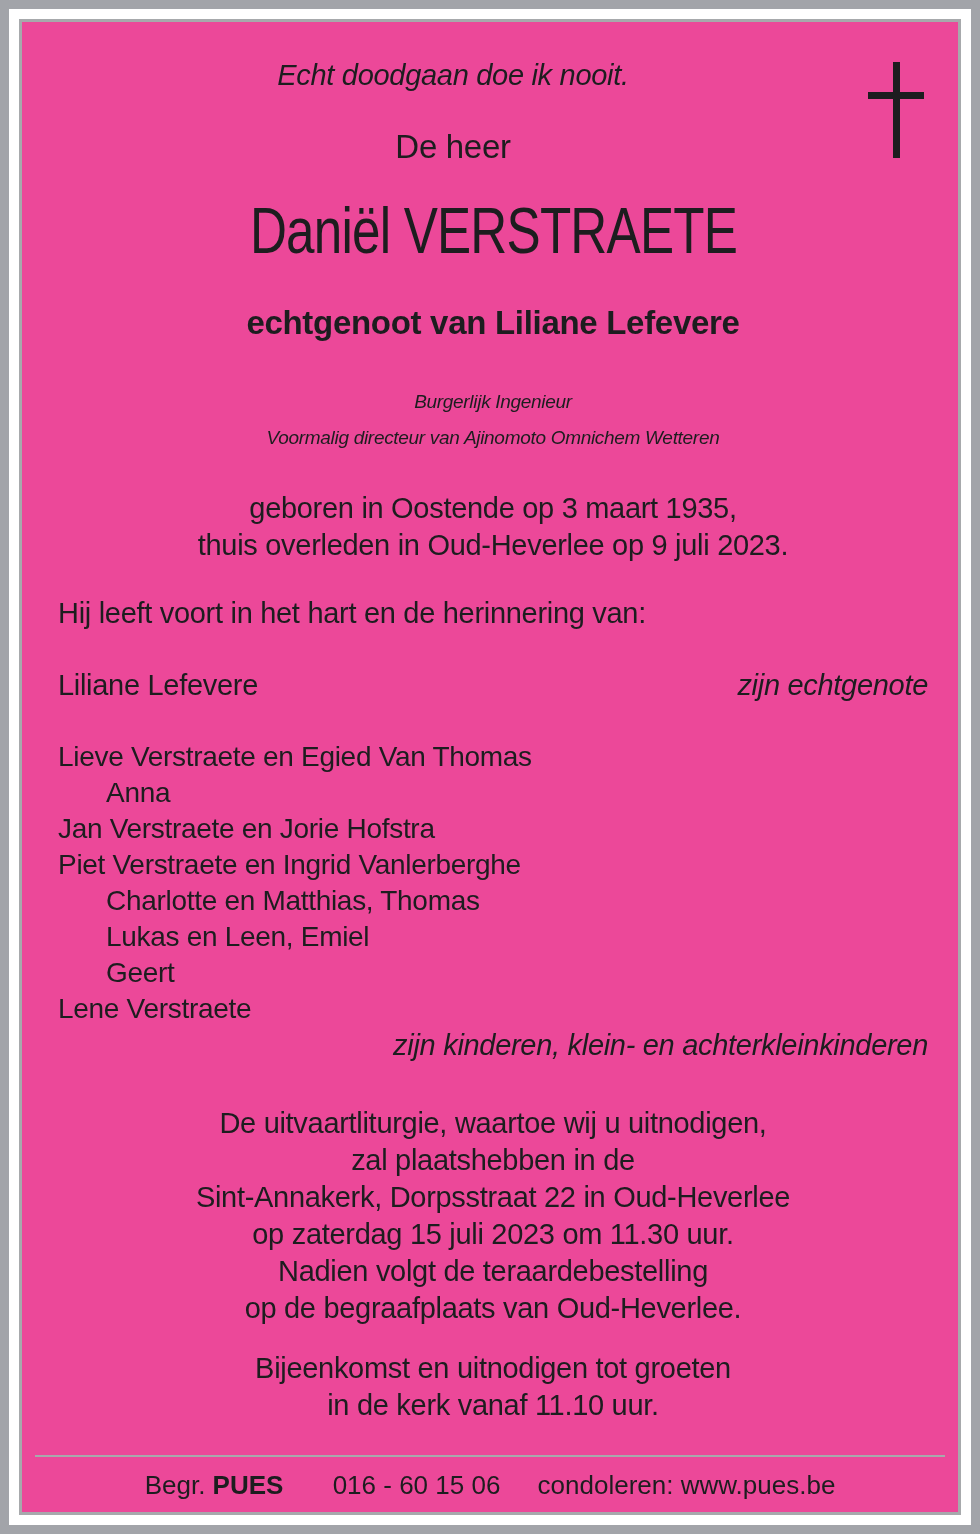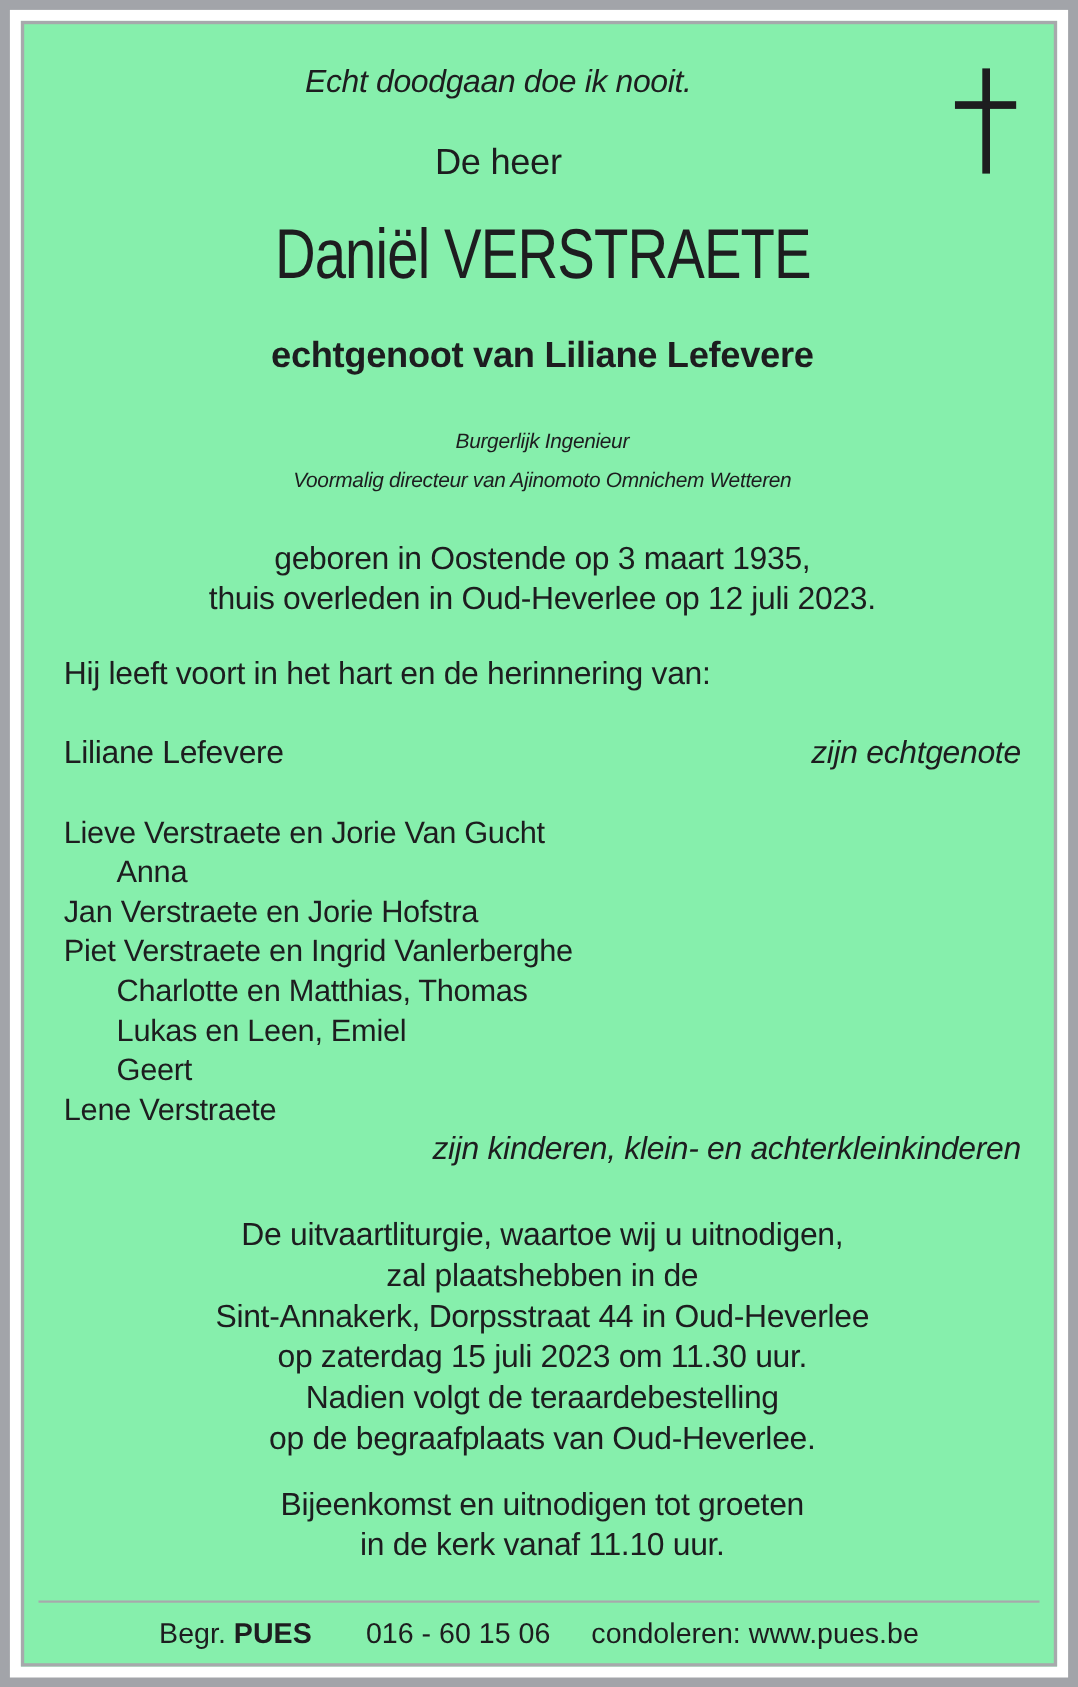--- a/index.html
+++ b/index.html
@@ -18,21 +18,21 @@
   }
   .mat {
     position: absolute;
     inset: 9px;
     background: #ffffff;
   }
   .card {
     position: absolute;
     inset: 19px;
     border: 3px solid #a7a9ac;
-    background: #86efac;
+    background: #ec4899;
   }
   .content {
     position: absolute;
     inset: 0;
     padding: 0 30px 0 36px;
     letter-spacing: -0.3px;
   }
   .center { text-align: center; }
   .shift-left { padding-right: 80px; } 
 
@@ -166,47 +166,47 @@
 
       <div class="spouse-line center">echtgenoot van Liliane Lefevere</div>
 
       <div class="titles center">
         <div>Burgerlijk Ingenieur</div>
         <div>Voormalig directeur van Ajinomoto Omnichem Wetteren</div>
       </div>
 
       <div class="born-died center">
         <div>geboren in Oostende op 3 maart 1935,</div>
-        <div>thuis overleden in Oud-Heverlee op 12 juli 2023.</div>
+        <div>thuis overleden in Oud-Heverlee op 9 juli 2023.</div>
       </div>
 
       <div class="memory-intro">Hij leeft voort in het hart en de herinnering van:</div>
 
       <div class="widow-row">
         <span>Liliane Lefevere</span>
         <span class="relation-italic">zijn echtgenote</span>
       </div>
 
       <div class="family-list">
-        <div>Lieve Verstraete en Jorie Van Gucht</div>
+        <div>Lieve Verstraete en Egied Van Thomas</div>
         <div class="indent">Anna</div>
         <div>Jan Verstraete en Jorie Hofstra</div>
         <div>Piet Verstraete en Ingrid Vanlerberghe</div>
         <div class="indent">Charlotte en Matthias, Thomas</div>
         <div class="indent">Lukas en Leen, Emiel</div>
         <div class="indent">Geert</div>
         <div>Lene Verstraete</div>
       </div>
 
       <div class="family-relation">zijn kinderen, klein- en achterkleinkinderen</div>
 
       <div class="ceremony center">
         <div>De uitvaartliturgie, waartoe wij u uitnodigen,</div>
         <div>zal plaatshebben in de</div>
-        <div>Sint-Annakerk, Dorpsstraat 44 in Oud-Heverlee</div>
+        <div>Sint-Annakerk, Dorpsstraat 22 in Oud-Heverlee</div>
         <div>op zaterdag 15 juli 2023 om 11.30 uur.</div>
         <div>Nadien volgt de teraardebestelling</div>
         <div>op de begraafplaats van Oud-Heverlee.</div>
       </div>
 
       <div class="gathering center">
         <div>Bijeenkomst en uitnodigen tot groeten</div>
         <div>in de kerk vanaf 11.10 uur.</div>
       </div>
 

